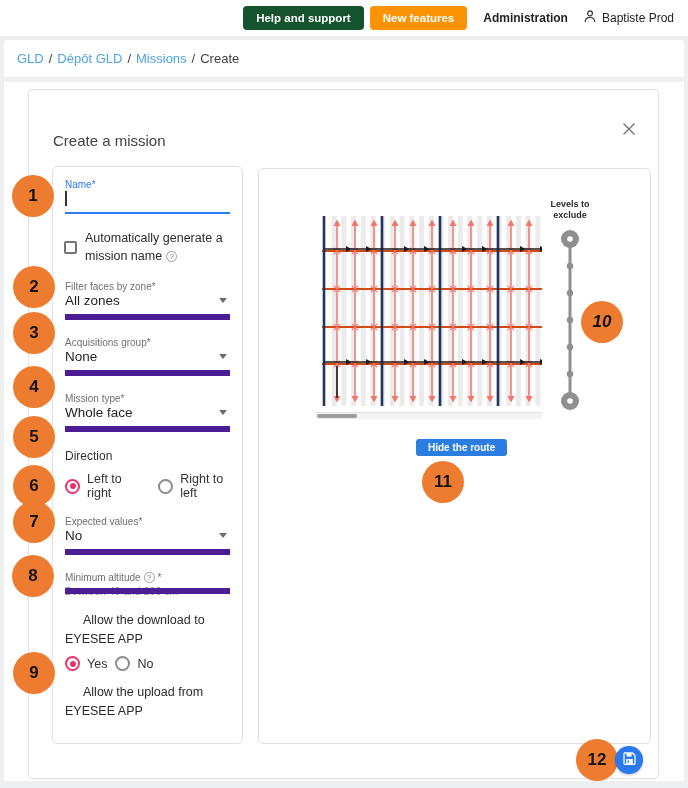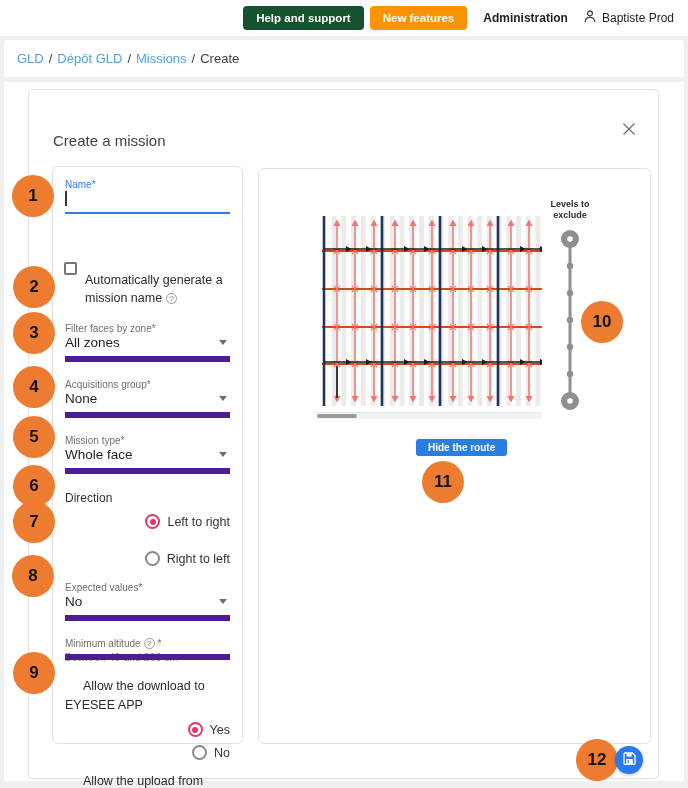--- a/index.html
+++ b/index.html
@@ -47,25 +47,25 @@
   .placeholder { color:#8b8b8b; }
   .name-field { border-bottom:2px solid #2a7bf0; margin-bottom:15px; }
   .caret { width:1.5px; height:15px; background:#333; display:inline-block; }
   .dd { position:absolute; right:3px; bottom:11px; width:0; height:0;
         border-left:4.5px solid transparent; border-right:4.5px solid transparent; border-top:5px solid #6d6d6d; }
   .qicon { width:11px; height:11px; border:1px solid #9e9e9e; border-radius:50%; font-size:8px; line-height:9px;
            color:#757575; text-align:center; display:inline-block; flex:0 0 auto; }
 
   .cb-row { display:flex; align-items:center; gap:8px; margin:0 0 16px; cursor:pointer; }
   .cb-box { width:13px; height:13px; border:2px solid #757575; border-radius:2px; flex:0 0 auto; margin-left:-1px; }
-  .cb-text { font-size:12.5px; color:#2b2b2b; line-height:18px;margin-top:42px; }
+  .cb-text { font-size:12.5px; color:#2b2b2b; line-height:18px; }
   .cb-text .qicon { margin-left:4px; vertical-align:1px; }
 
   .group-label { font-size:12px; color:#333; margin:0 0 9px; }
-  .radio-row { display:flex; align-items:flex-end; gap:22px; margin-bottom:16px;flex-direction:column; }
+  .radio-row { display:flex; align-items:flex-end; gap:22px; margin-bottom:16px; }
   .radio { display:flex; align-items:center; gap:7px; font-size:12.5px; color:#333; cursor:pointer; }
   .rb { width:15px; height:15px; border:2px solid #8a8a8a; border-radius:50%; position:relative; flex:0 0 auto; }
   .radio.checked .rb { border-color:#e8336d; }
   .radio.checked .rb::after { content:""; position:absolute; left:2.5px; top:2.5px; width:6px; height:6px;
                               border-radius:50%; background:#e8336d; }
   .helper { font-size:10.5px; color:#8d8d8d; margin:-13px 0 14px; }
   .alt-field { margin-bottom:4px; }
   .spin { width:11px; height:14px; border:1px solid #8f8f8f; border-radius:2px; display:inline-flex; flex-direction:column;
           align-items:center; justify-content:center; gap:1px; margin-right:4px; }
   .spin i { width:0; height:0; border-left:3px solid transparent; border-right:3px solid transparent; display:block; }
@@ -440,17 +440,17 @@
   <div class="badges" id="badges">
       <div class="badge" style="left: 12px; top: 175px;">1</div>
       <div class="badge" style="left: 13px; top: 266px;">2</div>
       <div class="badge" style="left: 13px; top: 312px;">3</div>
       <div class="badge" style="left: 13px; top: 366px;">4</div>
       <div class="badge" style="left: 13px; top: 416px;">5</div>
       <div class="badge" style="left: 13px; top: 465px;">6</div>
       <div class="badge" style="left: 13px; top: 501px;">7</div>
       <div class="badge" style="left: 12px; top: 555px;">8</div>
       <div class="badge" style="left: 13px; top: 652px;">9</div>
-      <div class="badge" style="left: 581px; top: 301px;">10</div>
+      <div class="badge" style="left: 581px; top: 301px; font-style: italic;">10</div>
       <div class="badge" style="left: 422px; top: 461px;">11</div>
       <div class="badge" style="left: 576px; top: 739px;">12</div>
     </div>
 </div>
 
 </body></html>

